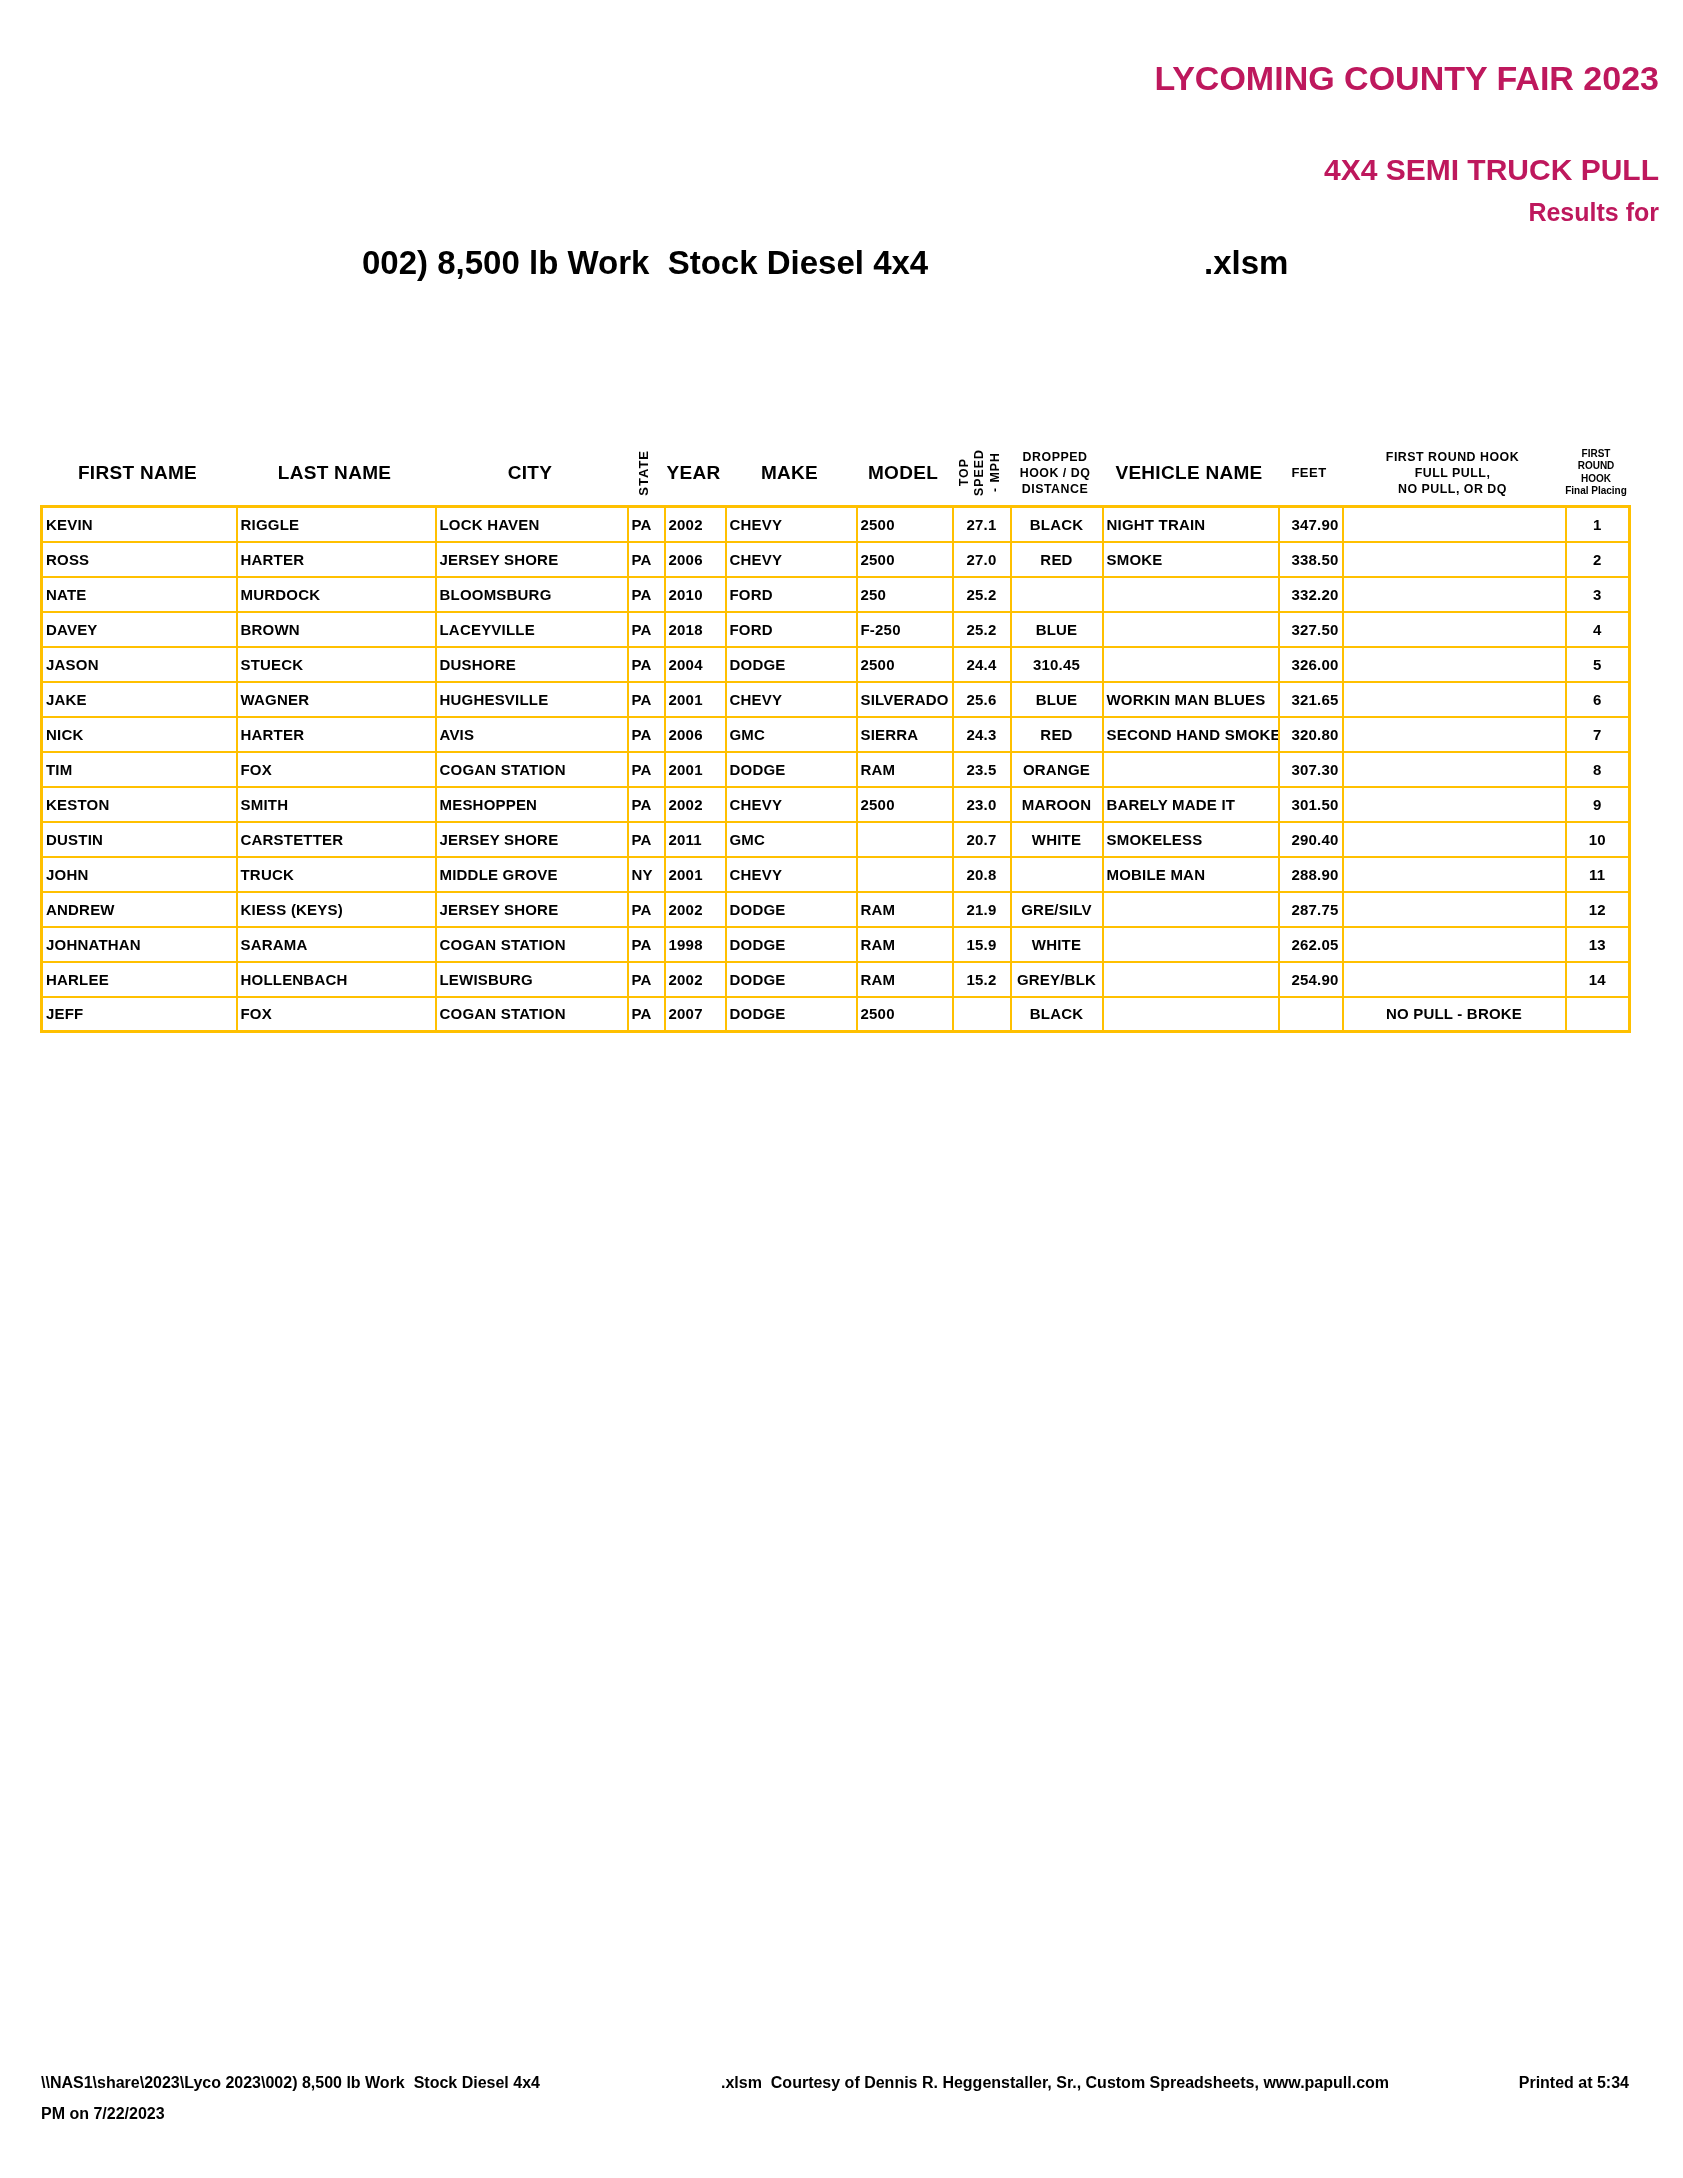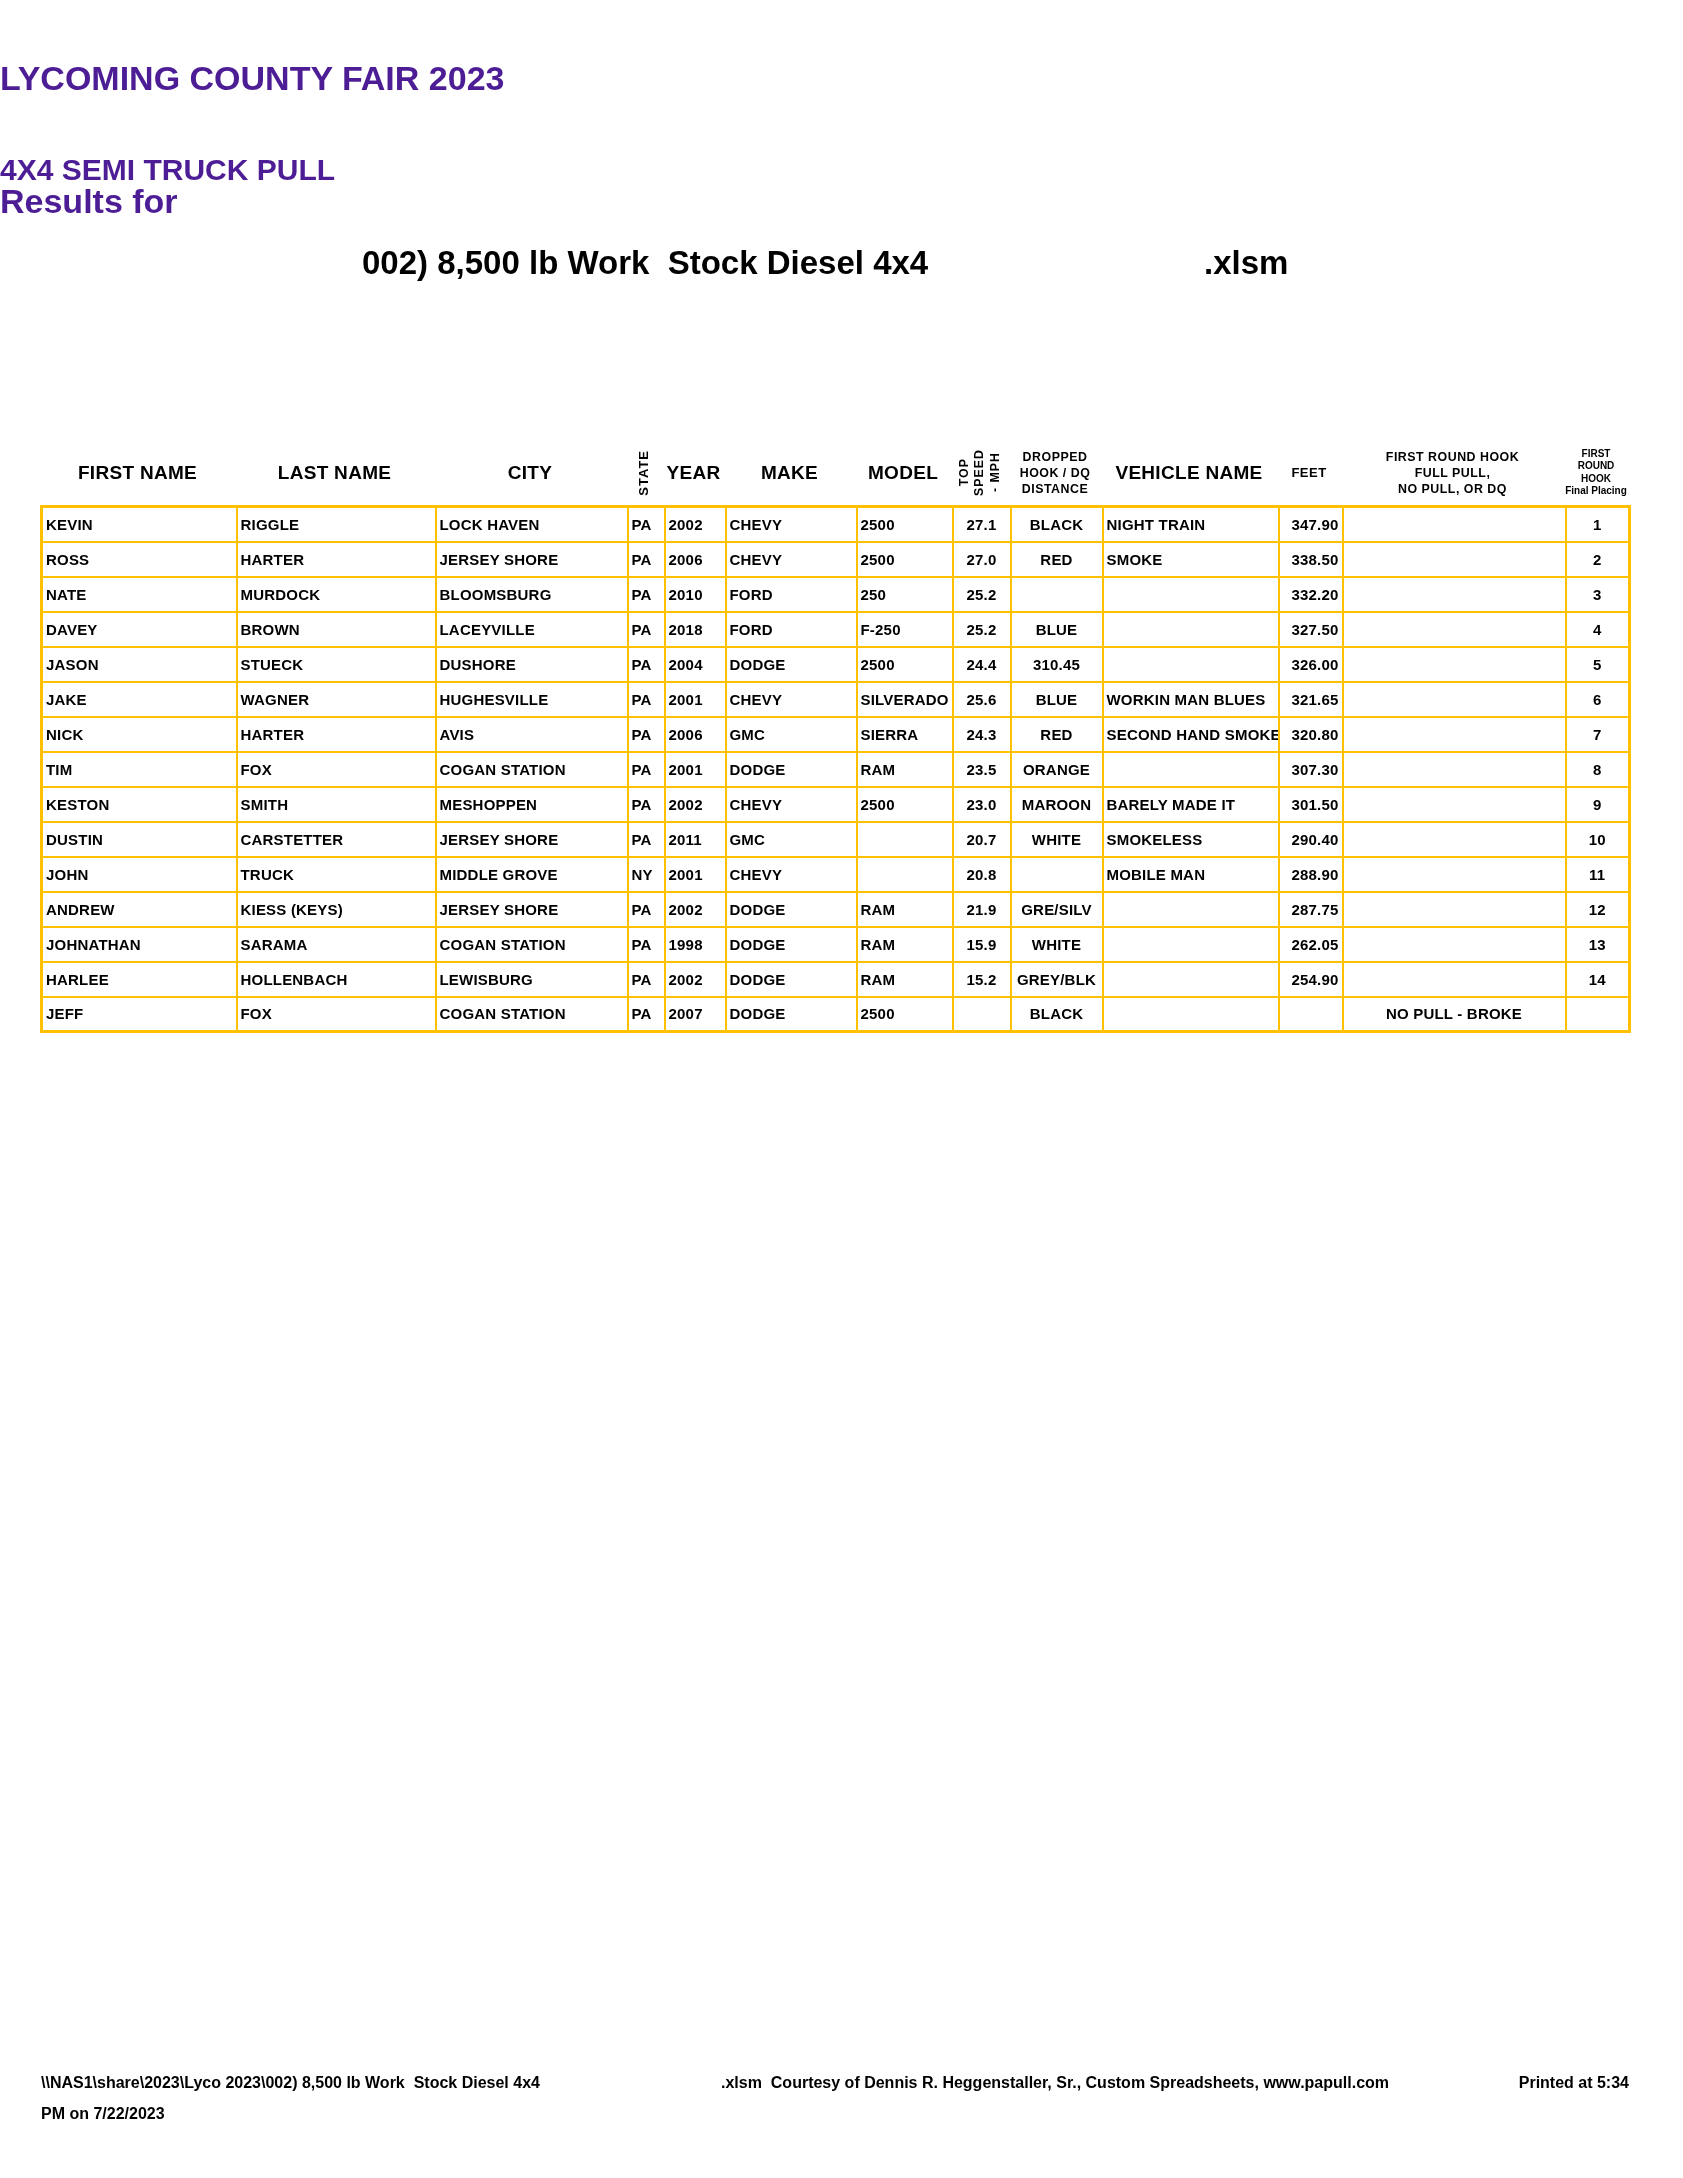--- a/index.html
+++ b/index.html
@@ -5,27 +5,27 @@
   * { margin:0; padding:0; box-sizing:border-box; }
   html,body { background:#ffffff; }
   body {
     width:1683px; height:2178px; position:relative;
     font-family:"Liberation Sans", sans-serif; color:#000;
   }
   .page { position:absolute; inset:0; background:#fff; }
 
   
   .title-line {
-    position:absolute; left:0; width:1659px; text-align:left;
-    font-weight:bold; white-space:pre; color:#4c1d95;
+    position:absolute; left:0; width:1659px; text-align:right;
+    font-weight:bold; white-space:pre; color:#be185d;
   }
   .t1 { top:59px;  font-size:34px; }
   .t2 { top:109px; font-size:33px; }
   .t3 { top:153px; font-size:30px; }
-  .t4 { top:182px; font-size:34px; }
+  .t4 { top:198px; font-size:25px; }
   .class-line { position:absolute; top:244px; font-size:33px; font-weight:bold; white-space:pre; }
   .class-title { left:362px; }
   .file-ext   { left:1204px; }
 
   
   .thead {
     position:absolute; left:40px; top:432px; width:1589px; height:73px;
     display:flex; align-items:stretch;
   }
   .hcell {

